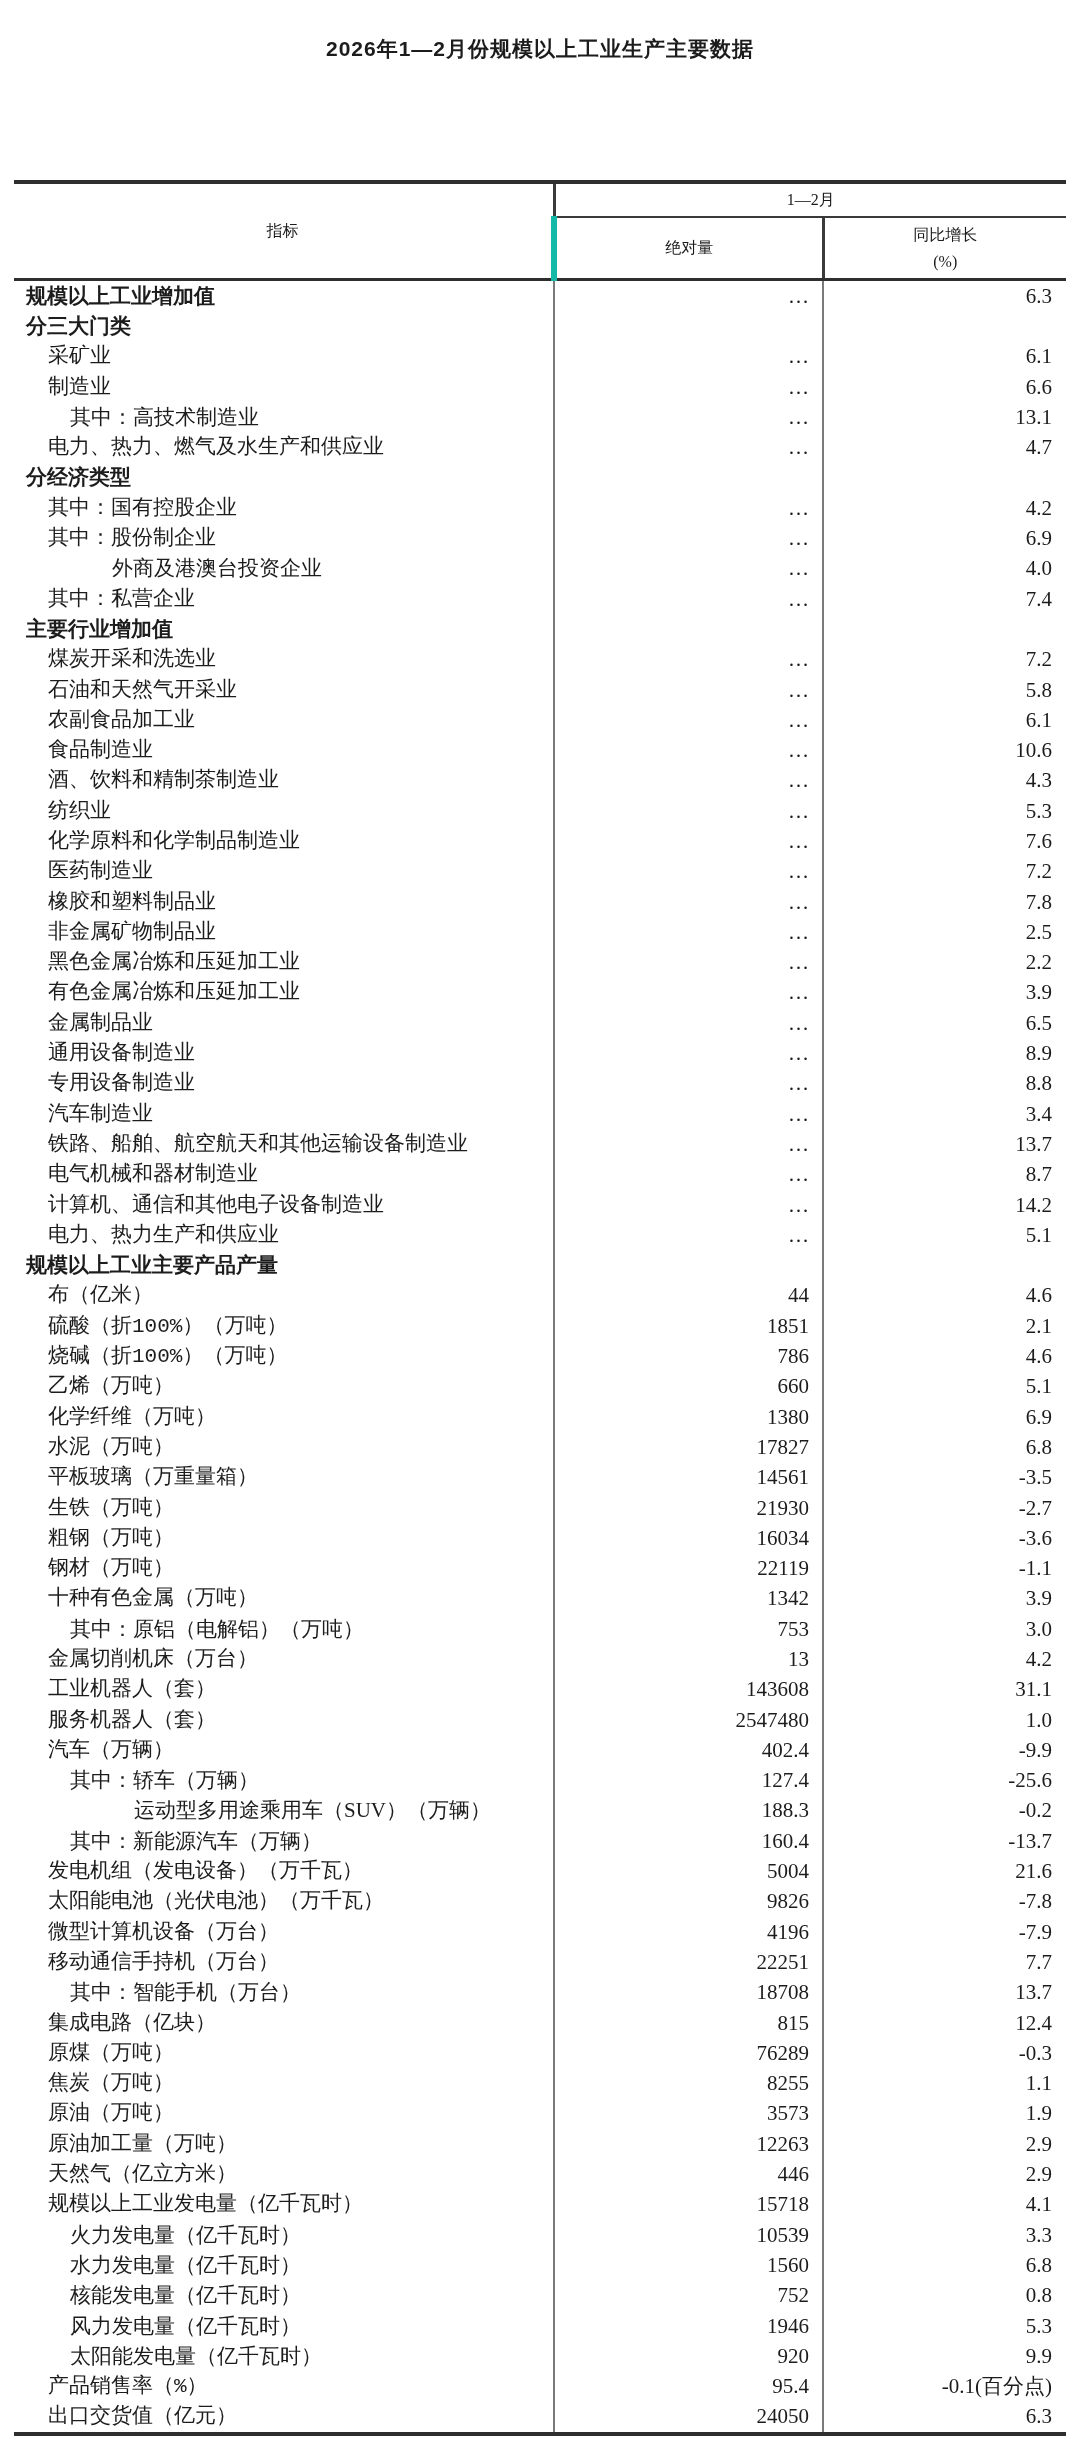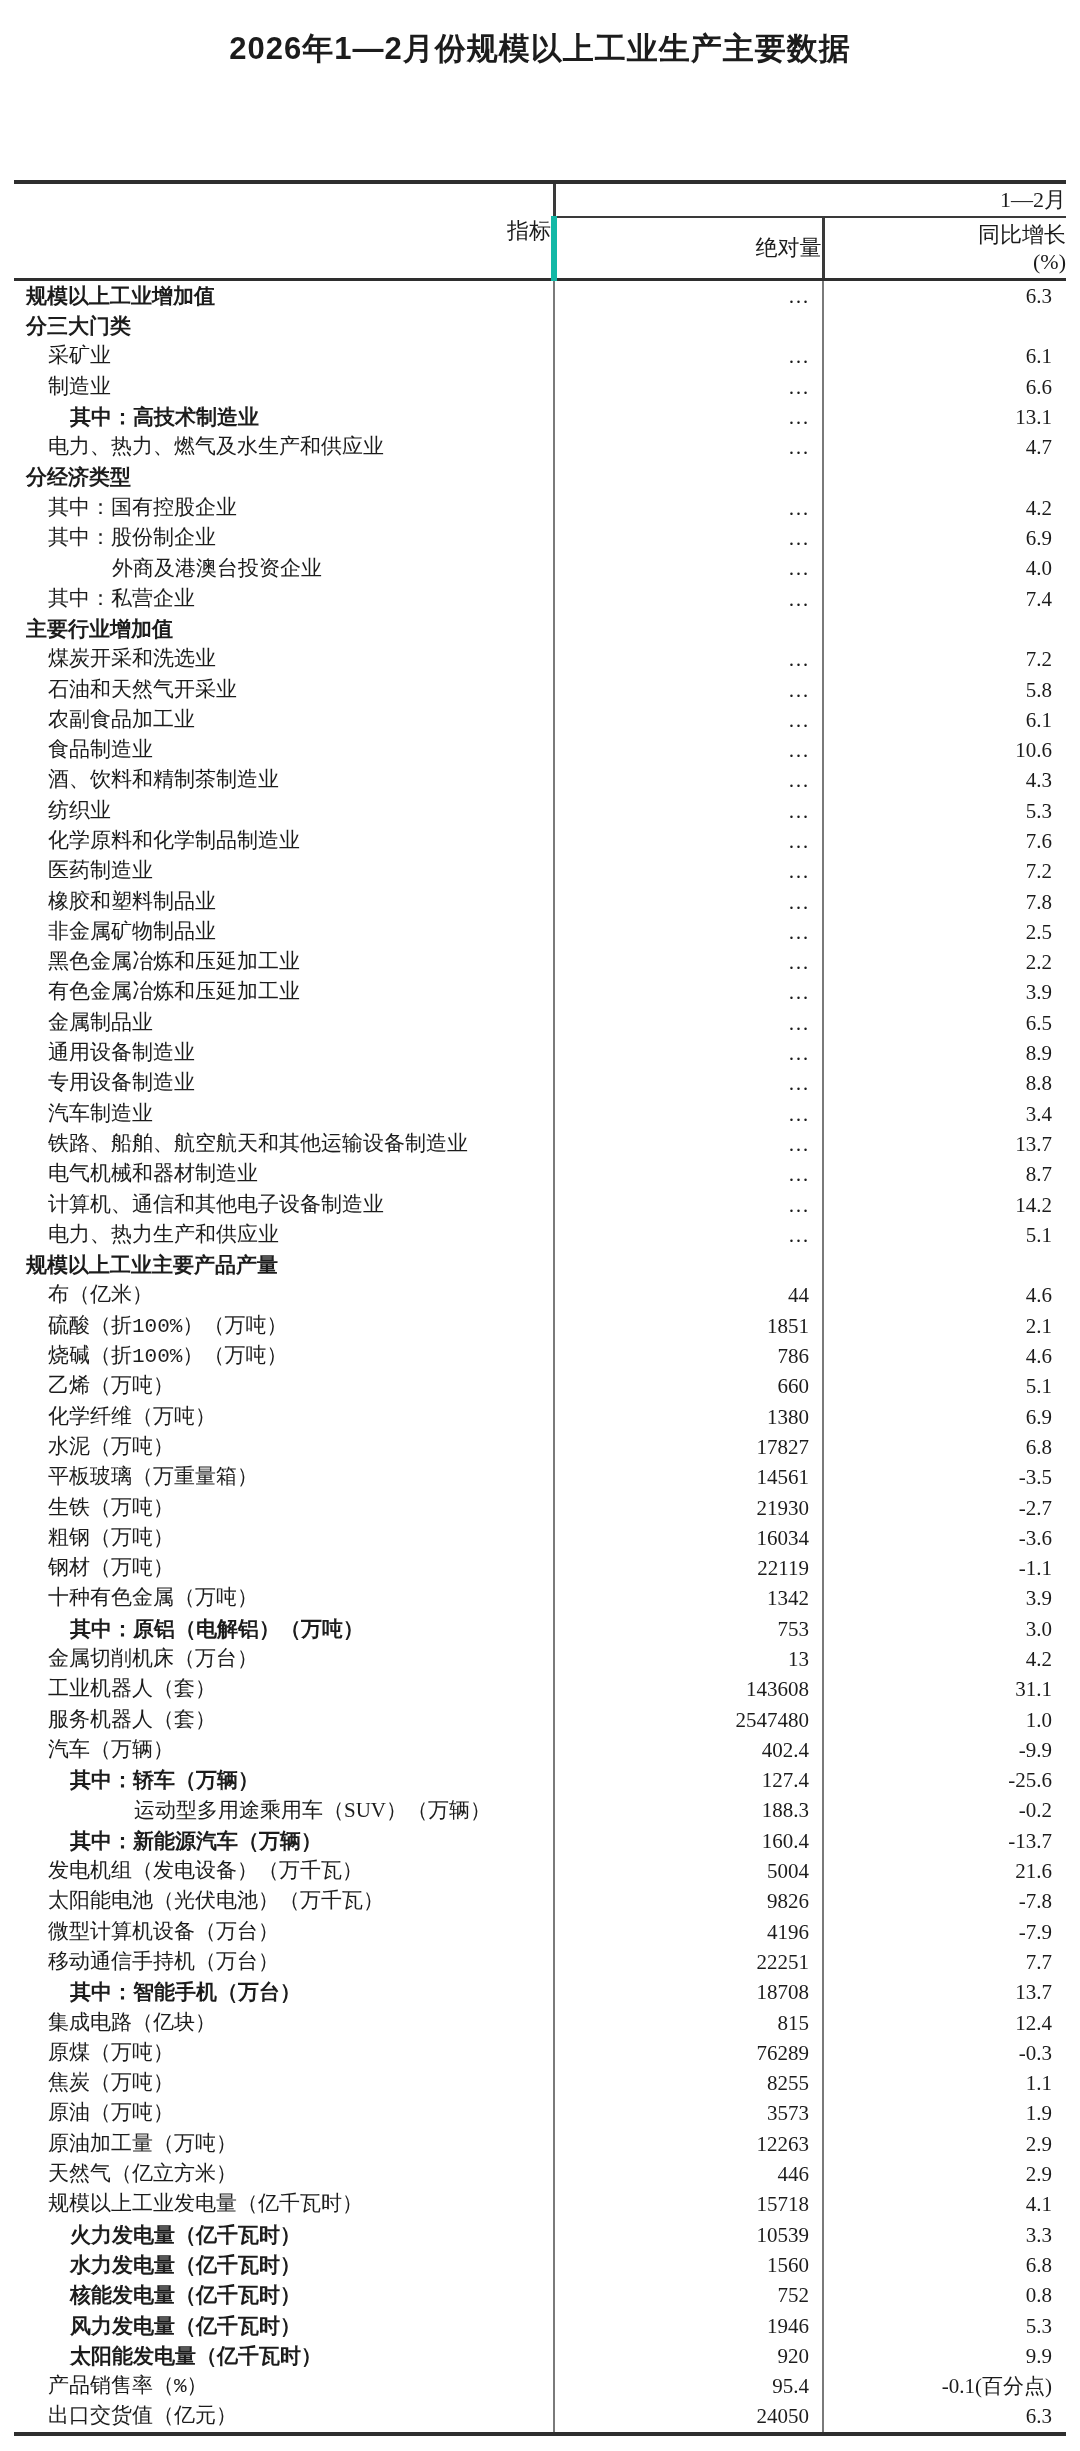--- a/index.html
+++ b/index.html
@@ -9,39 +9,39 @@
     background:#ffffff;
     color:#1c1c1c;
     font-family:"Liberation Serif","DejaVu Serif",serif;
     -webkit-font-smoothing:antialiased;
   }
   .page-title{
     padding-top:28px;
     text-align:center;
     font-family:"Liberation Sans","DejaVu Sans",sans-serif;
     font-weight:700;
-    font-size:31px;
+    font-size:21px;
     line-height:42px;
     letter-spacing:1px;
   }
   table.stats{
     width:1052px;
     margin:110px auto 0 auto;
     border-collapse:collapse;
     table-layout:fixed;
     border-top:4px solid #2e2e2e;
     border-bottom:4px solid #2e2e2e;
   }
   col.c1{width:540px;}
   col.c2{width:269px;}
   col.c3{width:243px;}
   th{
     font-weight:400;
-    font-size:22px;
-    text-align:right;
+    font-size:16px;
+    text-align:center;
     vertical-align:middle;
     padding:0;
   }
   th.h-indicator{border-bottom:3px solid #2e2e2e;}
   th.h-period{
     height:32px;
     border-left:3px solid #3a3a3a;
     border-bottom:2px solid #3a3a3a;
   }
   th.h-abs{
@@ -66,21 +66,21 @@
   td.cell-abs,td.cell-growth{
     border-left:2px solid #7a7a7a;
     text-align:right;
   }
   td.cell-abs{padding-right:13px;}
   td.cell-growth{padding-right:14px;}
   td.cell-label{text-align:left;}
   td.cell-label.bold{font-weight:700;}
   .ind-0{padding-left:12px;}
   .ind-1{padding-left:34px;font-family:Liberation Mono, monospace;}
-  .ind-2{padding-left:56px;font-weight:bold;}
+  .ind-2{padding-left:56px;}
   .ind-3{padding-left:98px;}
   .ind-4{padding-left:120px;font-family:Liberation Serif, serif;}
 </style>
 </head>
 <body>
 
 <div class="page-title">2026年1—2月份规模以上工业生产主要数据</div>
 
 <table class="stats">
   <colgroup>

